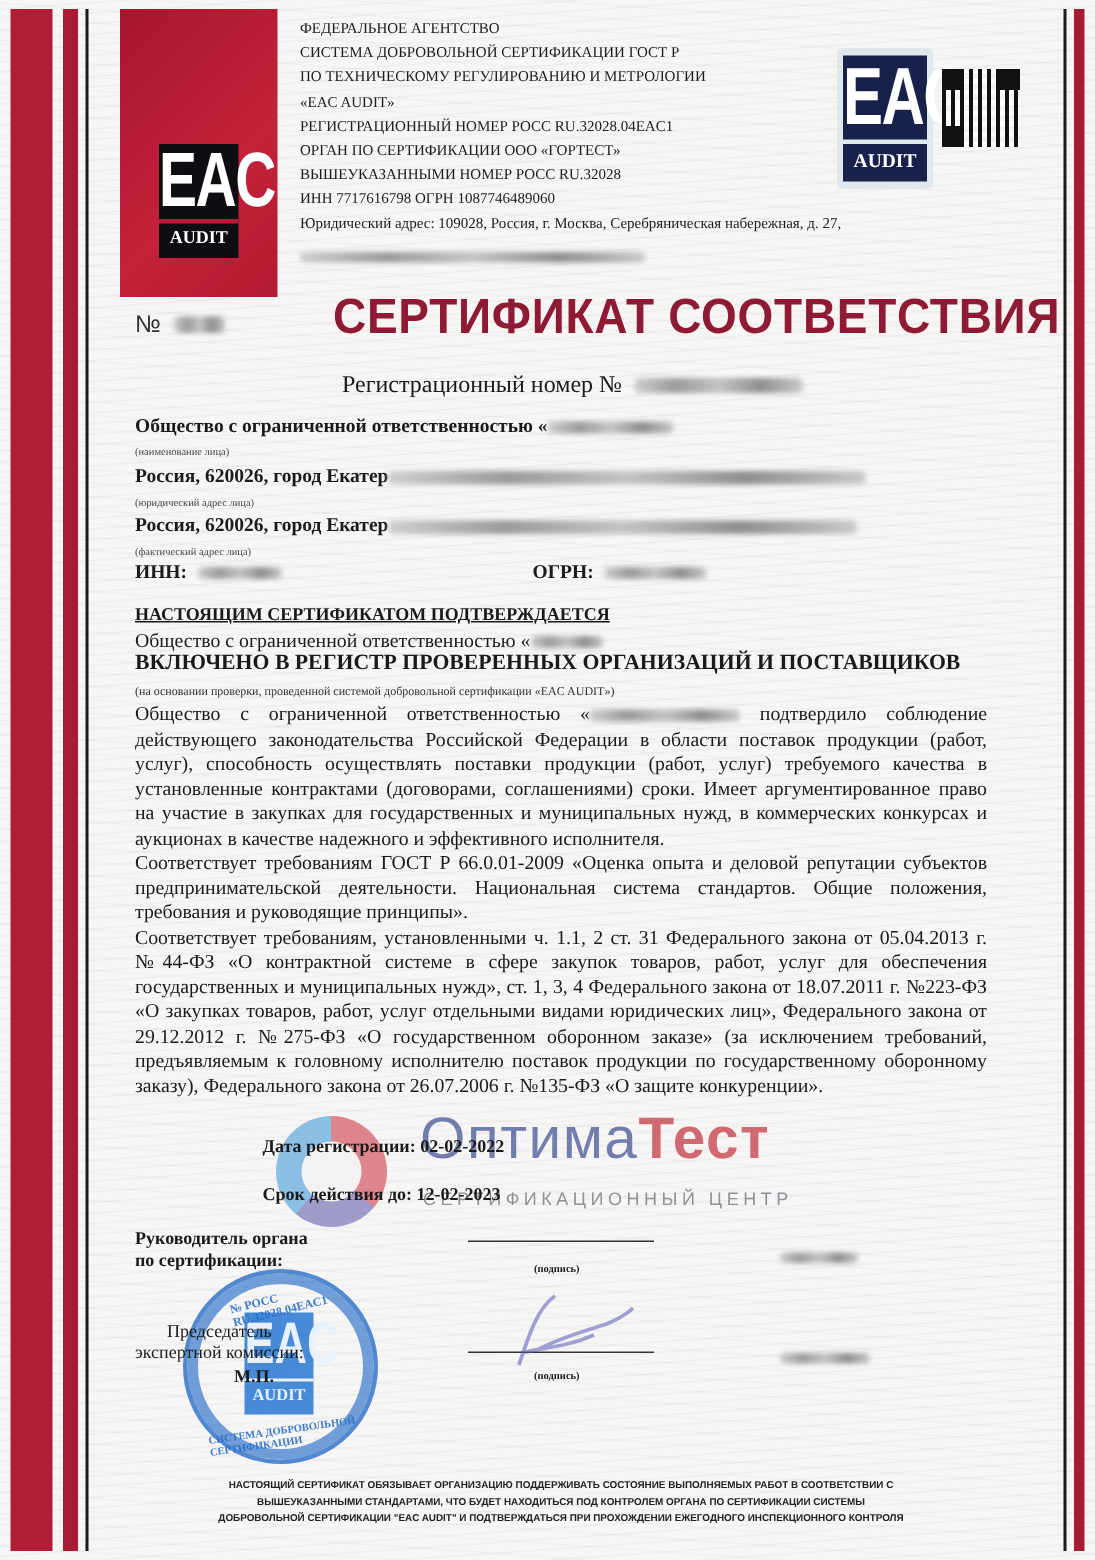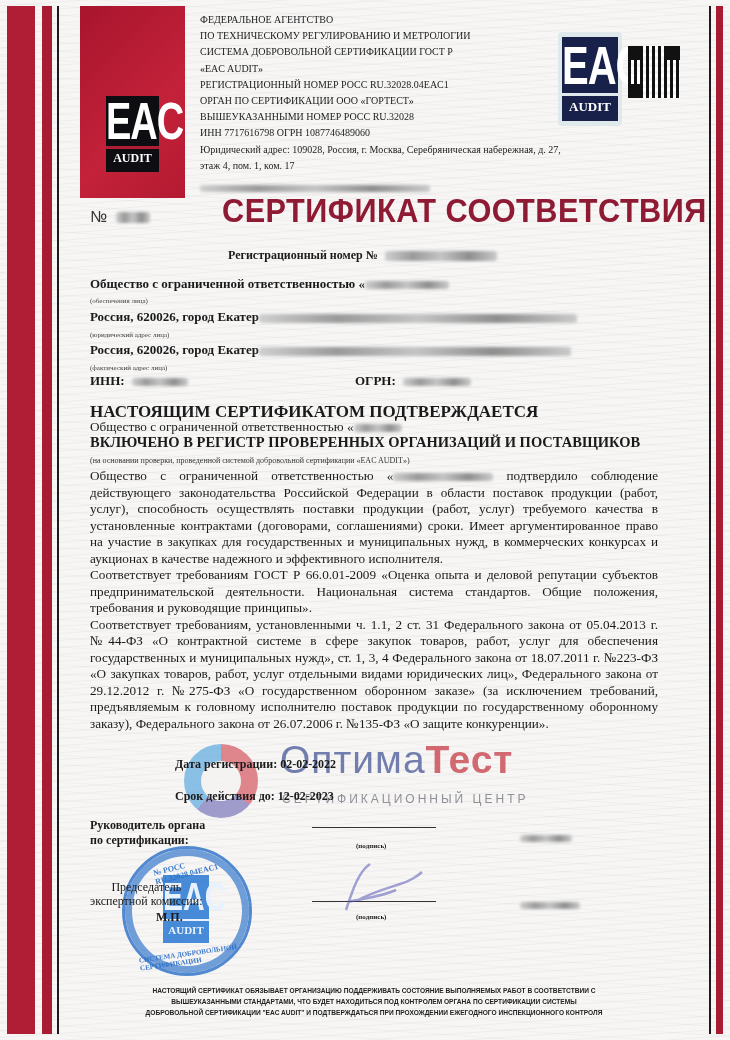--- a/index.html
+++ b/index.html
@@ -53,21 +53,21 @@
   .header-block div { white-space: nowrap; }
 
   .blur { display: inline-block; background: linear-gradient(90deg, #cfcfcf, #9a9a9a, #c4c4c4, #8e8e8e, #cacaca); filter: blur(1.6px); border-radius: 3px; vertical-align: middle; }
 
   .cert-no { position: absolute; left: 90px; top: 208px; font-family: "Liberation Sans", sans-serif; font-size: 16px; color: #333; }
   .title {
     position: absolute; left: 222px; top: 192px; font-family: "Liberation Sans", sans-serif; font-weight: 700;
     font-size: 33px; color: #8e1a34; letter-spacing: 0.5px; transform: scaleX(0.93); transform-origin: left;
     white-space: nowrap;
   }
-  .reg-no { position: absolute; left: 228px; top: 248px; font-size: 12px; font-weight: 700; }
+  .reg-no { position: absolute; left: 228px; top: 248px; font-size: 16px; font-weight: 400; }
 
   .bold13 { font-weight: 700; font-size: 13px; }
   .tiny { font-size: 7px; color: #444; }
   .abs { position: absolute; white-space: nowrap; }
 
   .body-text { position: absolute; left: 90px; width: 568px; font-size: 13.2px; line-height: 16.5px; text-align: justify; }
   .body-text p { margin: 0; }
 
   .watermark { position: absolute; left: 178px; top: 742px; width: 380px; height: 80px; pointer-events: none; }
   .wm-ring { position: absolute; left: 6px; top: 2px; width: 74px; height: 74px; border-radius: 50%;
@@ -102,29 +102,28 @@
   <div class="band band-r"></div>
 
   <div class="red-panel"></div>
   <div class="eac-logo logo-left">
     <span class="eac">EAC</span>
     <span class="audit">AUDIT</span>
   </div>
 
   <div class="header-block">
     <div>ФЕДЕРАЛЬНОЕ АГЕНТСТВО</div>
+    <div>СИСТЕМА ДОБРОВОЛЬНОЙ СЕРТИФИКАЦИИ ГОСТ Р</div>
     <div>ПО ТЕХНИЧЕСКОМУ РЕГУЛИРОВАНИЮ И МЕТРОЛОГИИ</div>
-    <div>СИСТЕМА ДОБРОВОЛЬНОЙ СЕРТИФИКАЦИИ ГОСТ Р</div>
     <div>«EAC AUDIT»</div>
     <div>РЕГИСТРАЦИОННЫЙ НОМЕР РОСС RU.32028.04EAC1</div>
     <div>ОРГАН ПО СЕРТИФИКАЦИИ ООО «ГОРТЕСТ»</div>
     <div>ВЫШЕУКАЗАННЫМИ НОМЕР РОСС RU.32028</div>
     <div>ИНН 7717616798 ОГРН 1087746489060</div>
     <div>Юридический адрес: 109028, Россия, г. Москва, Серебряническая набережная, д. 27,</div>
-    <div>этаж 4, пом. 1, ком. 17</div>
     <div style="margin-top:6px;"><span class="blur" style="width:230px;height:7px;"></span></div>
   </div>
 
   <div class="logo-right-wrap">
     <div class="eac-logo logo-right">
       <span class="eac">EAC</span>
       <span class="audit">AUDIT</span>
     </div>
   </div>
   <div class="qr"></div>
@@ -135,39 +134,39 @@
   </div>
   <div class="title">СЕРТИФИКАТ СООТВЕТСТВИЯ</div>
   <div class="reg-no">
     <span>Регистрационный номер №</span>
     <span class="blur" style="width:112px;height:10px;margin-left:4px;"></span>
   </div>
 
   <div class="abs bold13" style="left:90px;top:276px;">
     <span>Общество с ограниченной ответственностью «</span><span class="blur" style="width:84px;height:8px;"></span>
   </div>
-  <div class="abs tiny" style="left:90px;top:297px;">(обеспечения лица)</div>
+  <div class="abs tiny" style="left:90px;top:297px;">(наименование лица)</div>
   <div class="abs bold13" style="left:90px;top:309px;">
     <span>Россия, 620026, город Екатер</span><span class="blur" style="width:318px;height:9px;"></span>
   </div>
   <div class="abs tiny" style="left:90px;top:331px;">(юридический адрес лица)</div>
   <div class="abs bold13" style="left:90px;top:342px;">
     <span>Россия, 620026, город Екатер</span><span class="blur" style="width:312px;height:9px;"></span>
   </div>
   <div class="abs tiny" style="left:90px;top:364px;">(фактический адрес лица)</div>
   <div class="abs bold13" style="left:90px;top:373px;">
     <span>ИНН:</span>
     <span class="blur" style="width:56px;height:8px;margin-left:4px;"></span>
   </div>
   <div class="abs bold13" style="left:355px;top:373px;">
     <span>ОГРН:</span>
     <span class="blur" style="width:68px;height:8px;margin-left:4px;"></span>
   </div>
 
-  <div class="abs" style="left:90px;top:402px;font-size:17px;font-weight:700;">НАСТОЯЩИМ СЕРТИФИКАТОМ ПОДТВЕРЖДАЕТСЯ</div>
+  <div class="abs" style="left:90px;top:402px;font-size:12px;font-weight:700;text-decoration:underline;">НАСТОЯЩИМ СЕРТИФИКАТОМ ПОДТВЕРЖДАЕТСЯ</div>
   <div class="abs" style="left:90px;top:419px;font-size:13.2px;">
     <span>Общество с ограниченной ответственностью «</span><span class="blur" style="width:48px;height:8px;"></span>
   </div>
   <div class="abs" style="left:90px;top:434px;font-size:14.5px;font-weight:700;">ВКЛЮЧЕНО В РЕГИСТР ПРОВЕРЕННЫХ ОРГАНИЗАЦИЙ И ПОСТАВЩИКОВ</div>
   <div class="abs" style="left:90px;top:456px;font-size:8px;color:#333;">(на основании проверки, проведенной системой добровольной сертификации «EAC AUDIT»)</div>
 
   <div class="body-text" style="top:468px;">
     <p><span>Общество с ограниченной ответственностью «</span><span class="blur" style="width:100px;height:8px;"></span><span> подтвердило соблюдение действующего законодательства Российской Федерации в области поставок продукции (работ, услуг), способность осуществлять поставки продукции (работ, услуг) требуемого качества в установленные контрактами (договорами, соглашениями) сроки.  Имеет аргументированное право на участие в закупках для государственных и муниципальных нужд, в коммерческих конкурсах и аукционах в качестве надежного и эффективного исполнителя.</span></p>
     <p>Соответствует требованиям ГОСТ Р 66.0.01-2009 «Оценка опыта и деловой репутации субъектов предпринимательской деятельности. Национальная система стандартов. Общие положения, требования и руководящие принципы».</p>
     <p>Соответствует требованиям, установленными ч. 1.1, 2 ст. 31 Федерального закона от 05.04.2013 г. №44-ФЗ «О контрактной системе в сфере закупок товаров, работ, услуг для обеспечения государственных и муниципальных нужд», ст. 1, 3, 4 Федерального закона от 18.07.2011 г. №223-ФЗ «О закупках товаров, работ, услуг отдельными видами юридических лиц», Федерального закона от 29.12.2012 г. №275-ФЗ «О государственном оборонном заказе» (за исключением требований, предъявляемым к головному исполнителю поставок продукции по государственному оборонному заказу), Федерального закона от 26.07.2006 г. №135-ФЗ «О защите конкуренции».</p>

